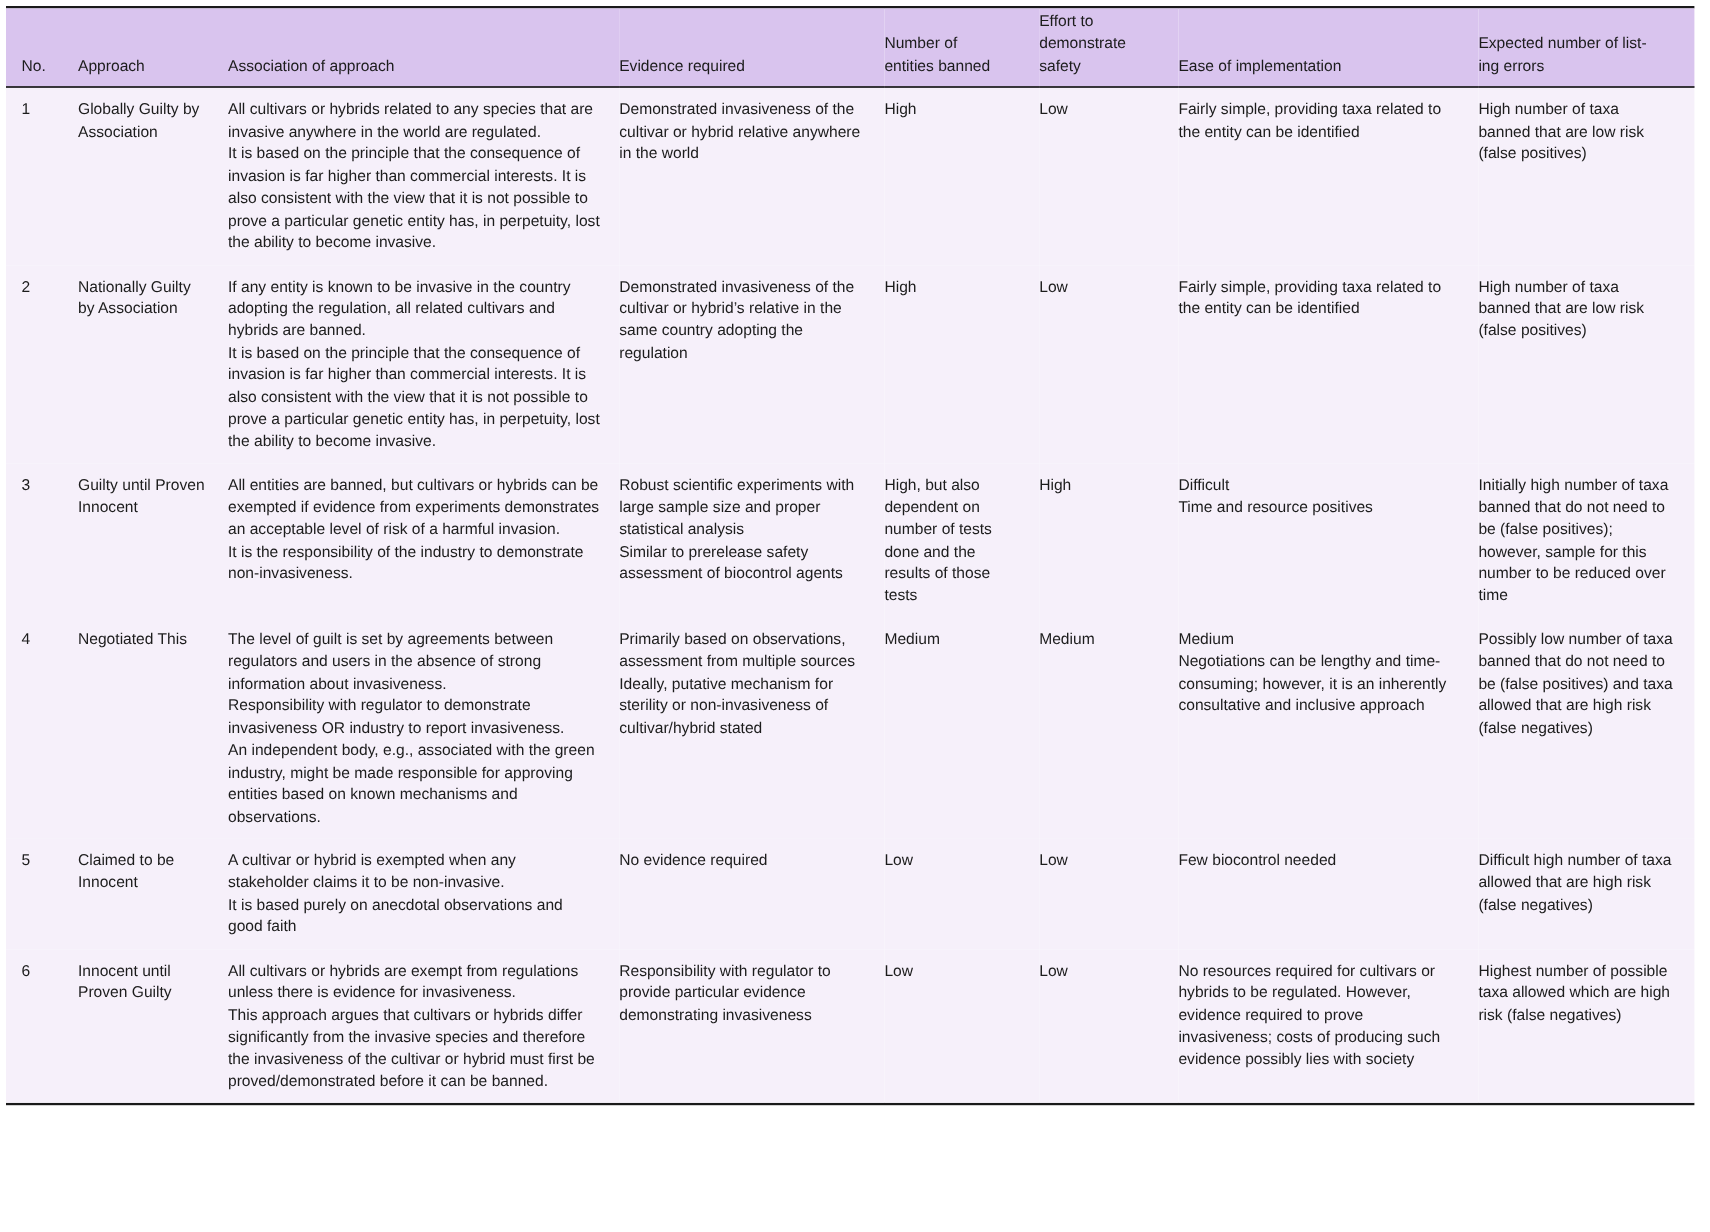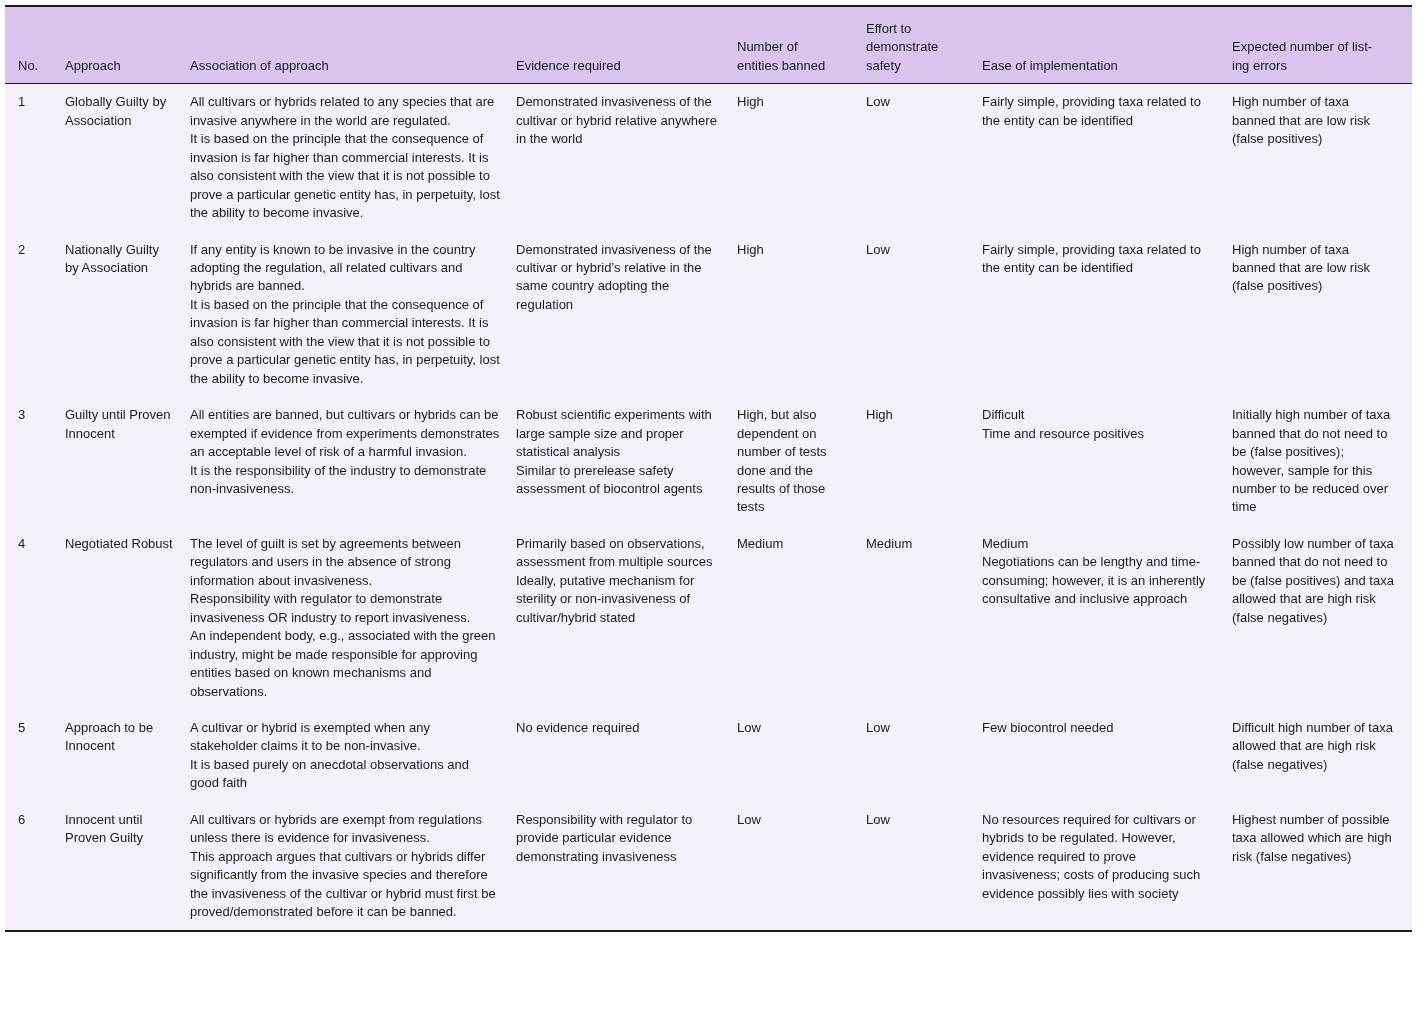--- a/index.html
+++ b/index.html
@@ -24,21 +24,21 @@
     width: 100%;
     font-size: 13px;
     line-height: 1.42;
   }
 
   thead th {
     background: var(--header-bg, #d9c4ee);
     text-align: left;
     vertical-align: bottom;
     font-weight: 400;
-    padding: 13px 14px 8px 0;
+    padding: 2px 14px 8px 0;
     white-space: pre-line;
     border-bottom: 1px solid var(--rule, #1a1a1a);
   }
 
   tbody td {
     background: var(--body-bg, #f6f0fa);
     vertical-align: top;
     padding: 9px 16px 9px 0;
     white-space: pre-line;
   }
@@ -107,34 +107,34 @@
         <td>Robust scientific experiments with large sample size and proper statistical analysis
 Similar to prerelease safety assessment of biocontrol agents</td>
         <td>High, but also dependent on number of tests done and the results of those tests</td>
         <td>High</td>
         <td>Difficult
 Time and resource positives</td>
         <td>Initially high number of taxa banned that do not need to be (false positives); however, sample for this number to be reduced over time</td>
       </tr>
       <tr>
         <td>4</td>
-        <td>Negotiated Robust</td>
+        <td>Negotiated This</td>
         <td>The level of guilt is set by agreements between regulators and users in the absence of strong information about invasiveness.
 Responsibility with regulator to demonstrate invasiveness OR industry to report invasiveness.
 An independent body, e.g., associated with the green industry, might be made responsible for approving entities based on known mechanisms and observations.</td>
         <td>Primarily based on observations, assessment from multiple sources Ideally, putative mechanism for sterility or non-invasiveness of cultivar/hybrid stated</td>
         <td>Medium</td>
         <td>Medium</td>
         <td>Medium
 Negotiations can be lengthy and time-consuming; however, it is an inherently consultative and inclusive approach</td>
         <td>Possibly low number of taxa banned that do not need to be (false positives) and taxa allowed that are high risk (false negatives)</td>
       </tr>
       <tr>
         <td>5</td>
-        <td>Approach to be Innocent</td>
+        <td>Claimed to be Innocent</td>
         <td>A cultivar or hybrid is exempted when any stakeholder claims it to be non-invasive.
 It is based purely on anecdotal observations and good faith</td>
         <td>No evidence required</td>
         <td>Low</td>
         <td>Low</td>
         <td>Few biocontrol needed</td>
         <td>Difficult high number of taxa allowed that are high risk (false negatives)</td>
       </tr>
       <tr>
         <td>6</td>

